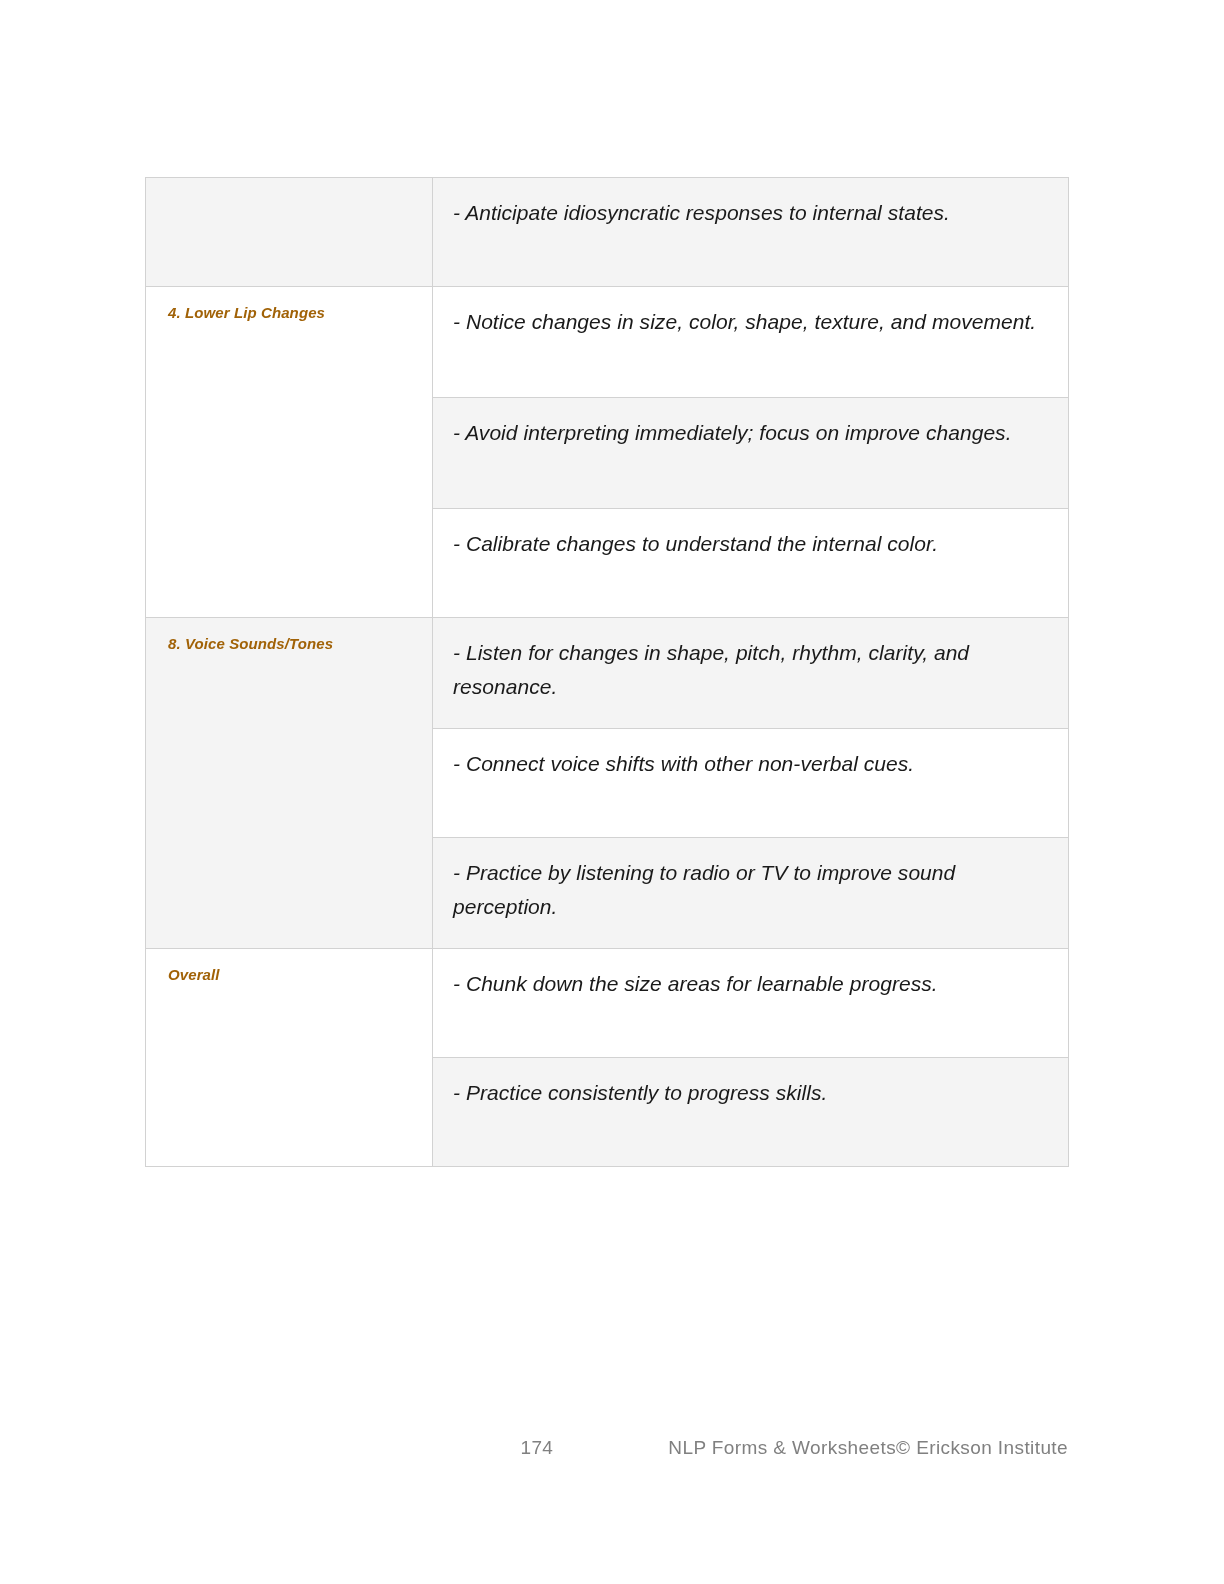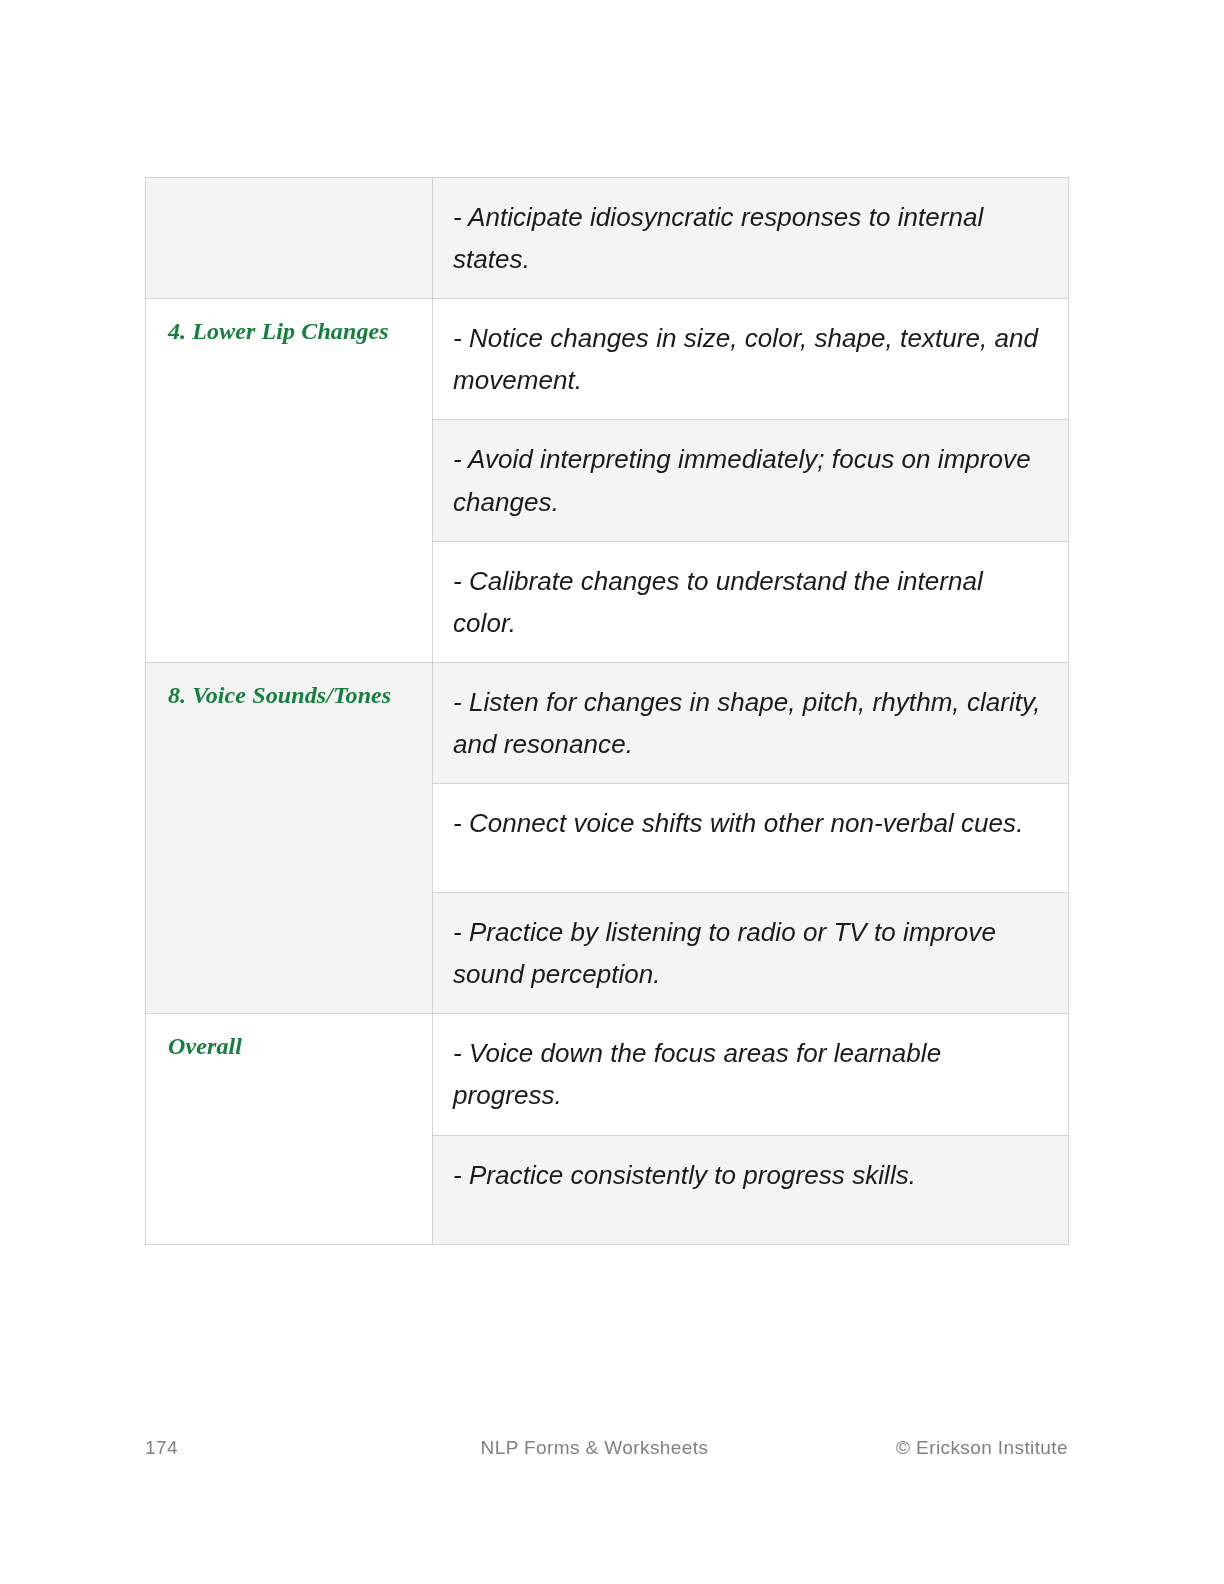--- a/index.html
+++ b/index.html
@@ -44,53 +44,52 @@
     border: 1px solid #d2d2d2;
     vertical-align: top;
     background: #ffffff;
   }
 
   
   td.label {
     padding: 16px 14px 16px 22px;
     font-style: italic;
     font-weight: bold;
-    font-size: 24px;
+    font-size: 15px;
     line-height: 1.35;
-    color: #15803d;
+    color: #a16207;
     letter-spacing: 0.1px;
-    font-family: Liberation Serif, serif;
   }
   td.label.shaded { background: #f4f4f4; }
   td.label.blank  { padding: 0; }
 
   
   td.body {
     padding: 18px 22px 18px 20px;
     font-style: italic;
-    font-size: 26px;
+    font-size: 21px;
     line-height: 1.62;
     color: #1a1a1a;
     letter-spacing: 0.05px;
   }
   td.body.shaded { background: #f4f4f4; }
 
   td.body.tall-1 { height: 74px; }
   td.body.tall-2 { height: 72px; }
 
   
   .footer {
     position: absolute;
     left: 145px;
     top: 1434px;
     width: 923px;
     height: 28px;
     display: flex;
     align-items: center;
-    justify-content: space-between;
+    justify-content: flex-end;
     color: #808080;
     font-size: 19px;
     letter-spacing: 0.4px;
   }
   .footer .f-page   { flex: 0 0 auto; }
   .footer .f-center { flex: 0 0 auto; margin-left: 115px; }
   .footer .f-right  { flex: 0 0 auto; }
 </style>
 </head>
 <body>
@@ -123,21 +122,21 @@
             <td class="body shaded tall-1">- Listen for changes in shape, pitch, rhythm, clarity, and resonance.</td>
           </tr>
           <tr>
             <td class="body tall-2">- Connect voice shifts with other non-verbal cues.</td>
           </tr>
           <tr>
             <td class="body shaded tall-1">- Practice by listening to radio or TV to improve sound perception.</td>
           </tr>
           <tr>
             <td class="label" rowspan="2">Overall</td>
-            <td class="body tall-2">- Voice down the focus areas for learnable progress.</td>
+            <td class="body tall-2">- Chunk down the size areas for learnable progress.</td>
           </tr>
           <tr>
             <td class="body shaded tall-2">- Practice consistently to progress skills.</td>
           </tr>
         </tbody>
     </table>
   </div>
 
   <div class="footer">
     <span class="f-page">174</span>

